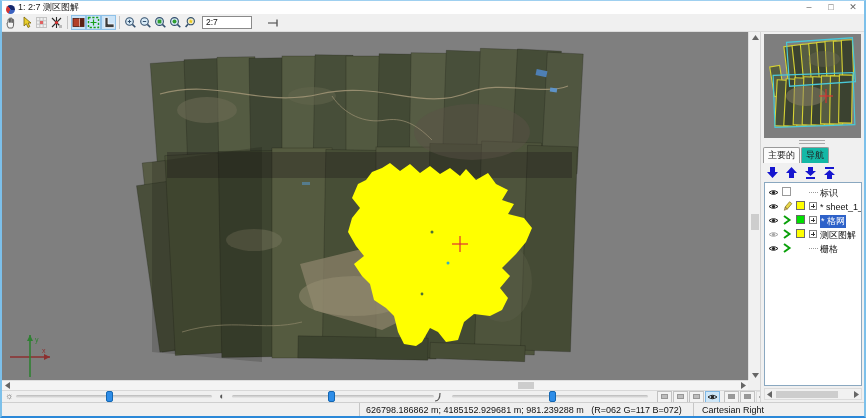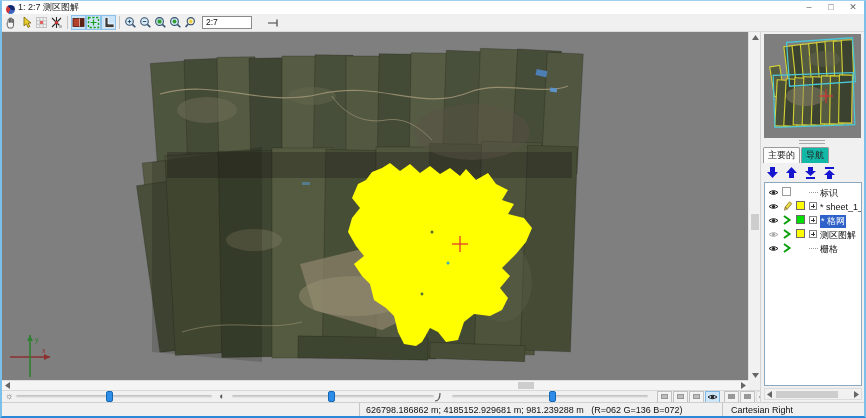--- a/index.html
+++ b/index.html
@@ -34,21 +34,21 @@
   .thumbv{position:absolute;top:-4px;width:7px;height:11px;background:#2e8de8;border:1px solid #1467b2;border-radius:2px;}
   .sbtn{width:15px;height:12px;border:1px solid #c2c2c2;background:#f3f3f3;display:flex;align-items:center;justify-content:center;margin-left:1px;flex:0 0 auto;}
   .sbtn.pressed{background:#cfe7f8;border-color:#7fb7e4;}
   .sbtn.disabled{opacity:.4;}
   .sq{width:7px;height:5px;background:#bdbdbd;border:1px solid #979797;}
   .sq.dark{background:#9a9a9a;}
   
   #statusbar{position:absolute;left:0;top:401px;width:862px;height:14px;background:#f0f0f0;border-top:1px solid #cfcfcf;display:flex;font-size:9px;color:#111;align-items:center;}
   #statusbar .sec1{width:358px;height:100%;border-right:1px solid #c6c6c6;}
   #statusbar .sec2{flex:1;padding-left:6px;white-space:pre;overflow:hidden;}
-  #statusbar .sec3{width:142px;height:100%;border-left:1px solid #c6c6c6;padding-left:8px;display:flex;align-items:center;}
+  #statusbar .sec3{width:171px;height:100%;border-left:1px solid #c6c6c6;padding-left:8px;display:flex;align-items:center;}
   
   #rightpanel{position:absolute;left:758px;top:31px;width:104px;height:370px;background:#f0f0f0;border-left:1px solid #d4d4d4;}
   .overview{position:absolute;left:3px;top:2px;width:97px;height:104px;background:#7e7e7e;overflow:hidden;}
   .splitter{position:absolute;left:38px;top:108px;width:26px;height:4px;border-top:1px solid #aaa;border-bottom:1px solid #aaa;}
   .tabs{position:absolute;left:2px;top:114px;height:17px;display:flex;align-items:flex-end;font-size:9px;color:#222;}
   .tab{padding:2px 4px 2px 4px;border:1px solid #9a9a9a;border-bottom:none;background:#14b8a6;border-radius:2px 2px 0 0;margin-right:1px;line-height:11px;}
   .tab.active{background:#fbfbfb;}
   .arrowrow{position:absolute;left:3px;top:133px;height:17px;display:flex;gap:2px;}
   .abtn{width:17px;height:16px;display:flex;align-items:center;justify-content:center;}
   .tree{position:absolute;left:3px;top:150px;width:98px;height:204px;background:#fff;border:1px solid #8aa8c0;overflow:hidden;font-size:9px;color:#111;}
@@ -458,17 +458,17 @@
       <div class="sarrow" style="right:0;top:0;width:9px;height:10px;">
           <svg width="5" height="7">
             <polygon points="0,0 0,7 5,3.5" fill="#666"></polygon>
           </svg>
         </div>
     </div>
   </div>
 
   <div id="statusbar">
     <div class="sec1"></div>
-    <div class="sec2">626798.186862 m; 4185152.929681 m; 981.239288 m   (R=062 G=136 B=072)</div>
+    <div class="sec2">626798.186862 m; 4185152.929681 m; 981.239288 m   (R=062 G=117 B=072)</div>
     <div class="sec3">Cartesian Right</div>
   </div>
 
 </div>
 
 </body></html>

